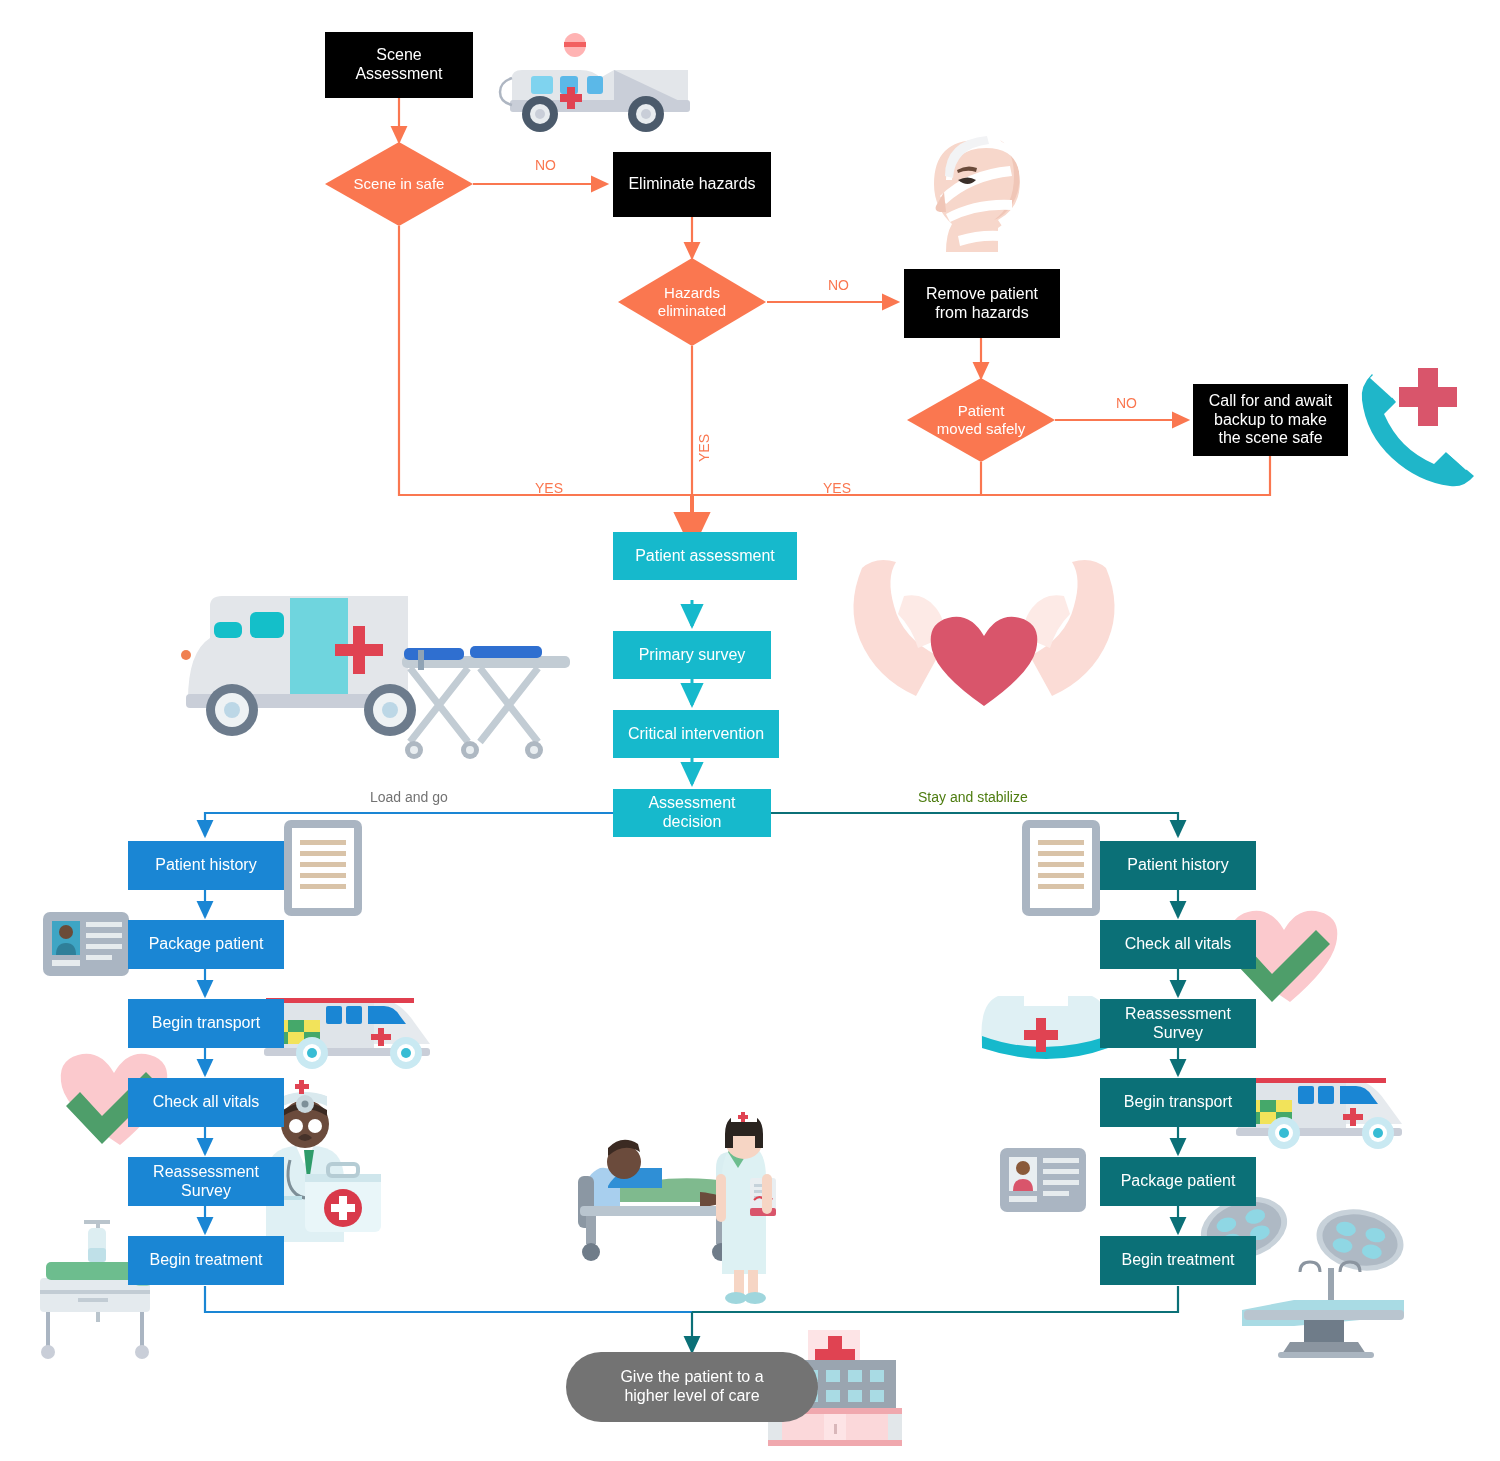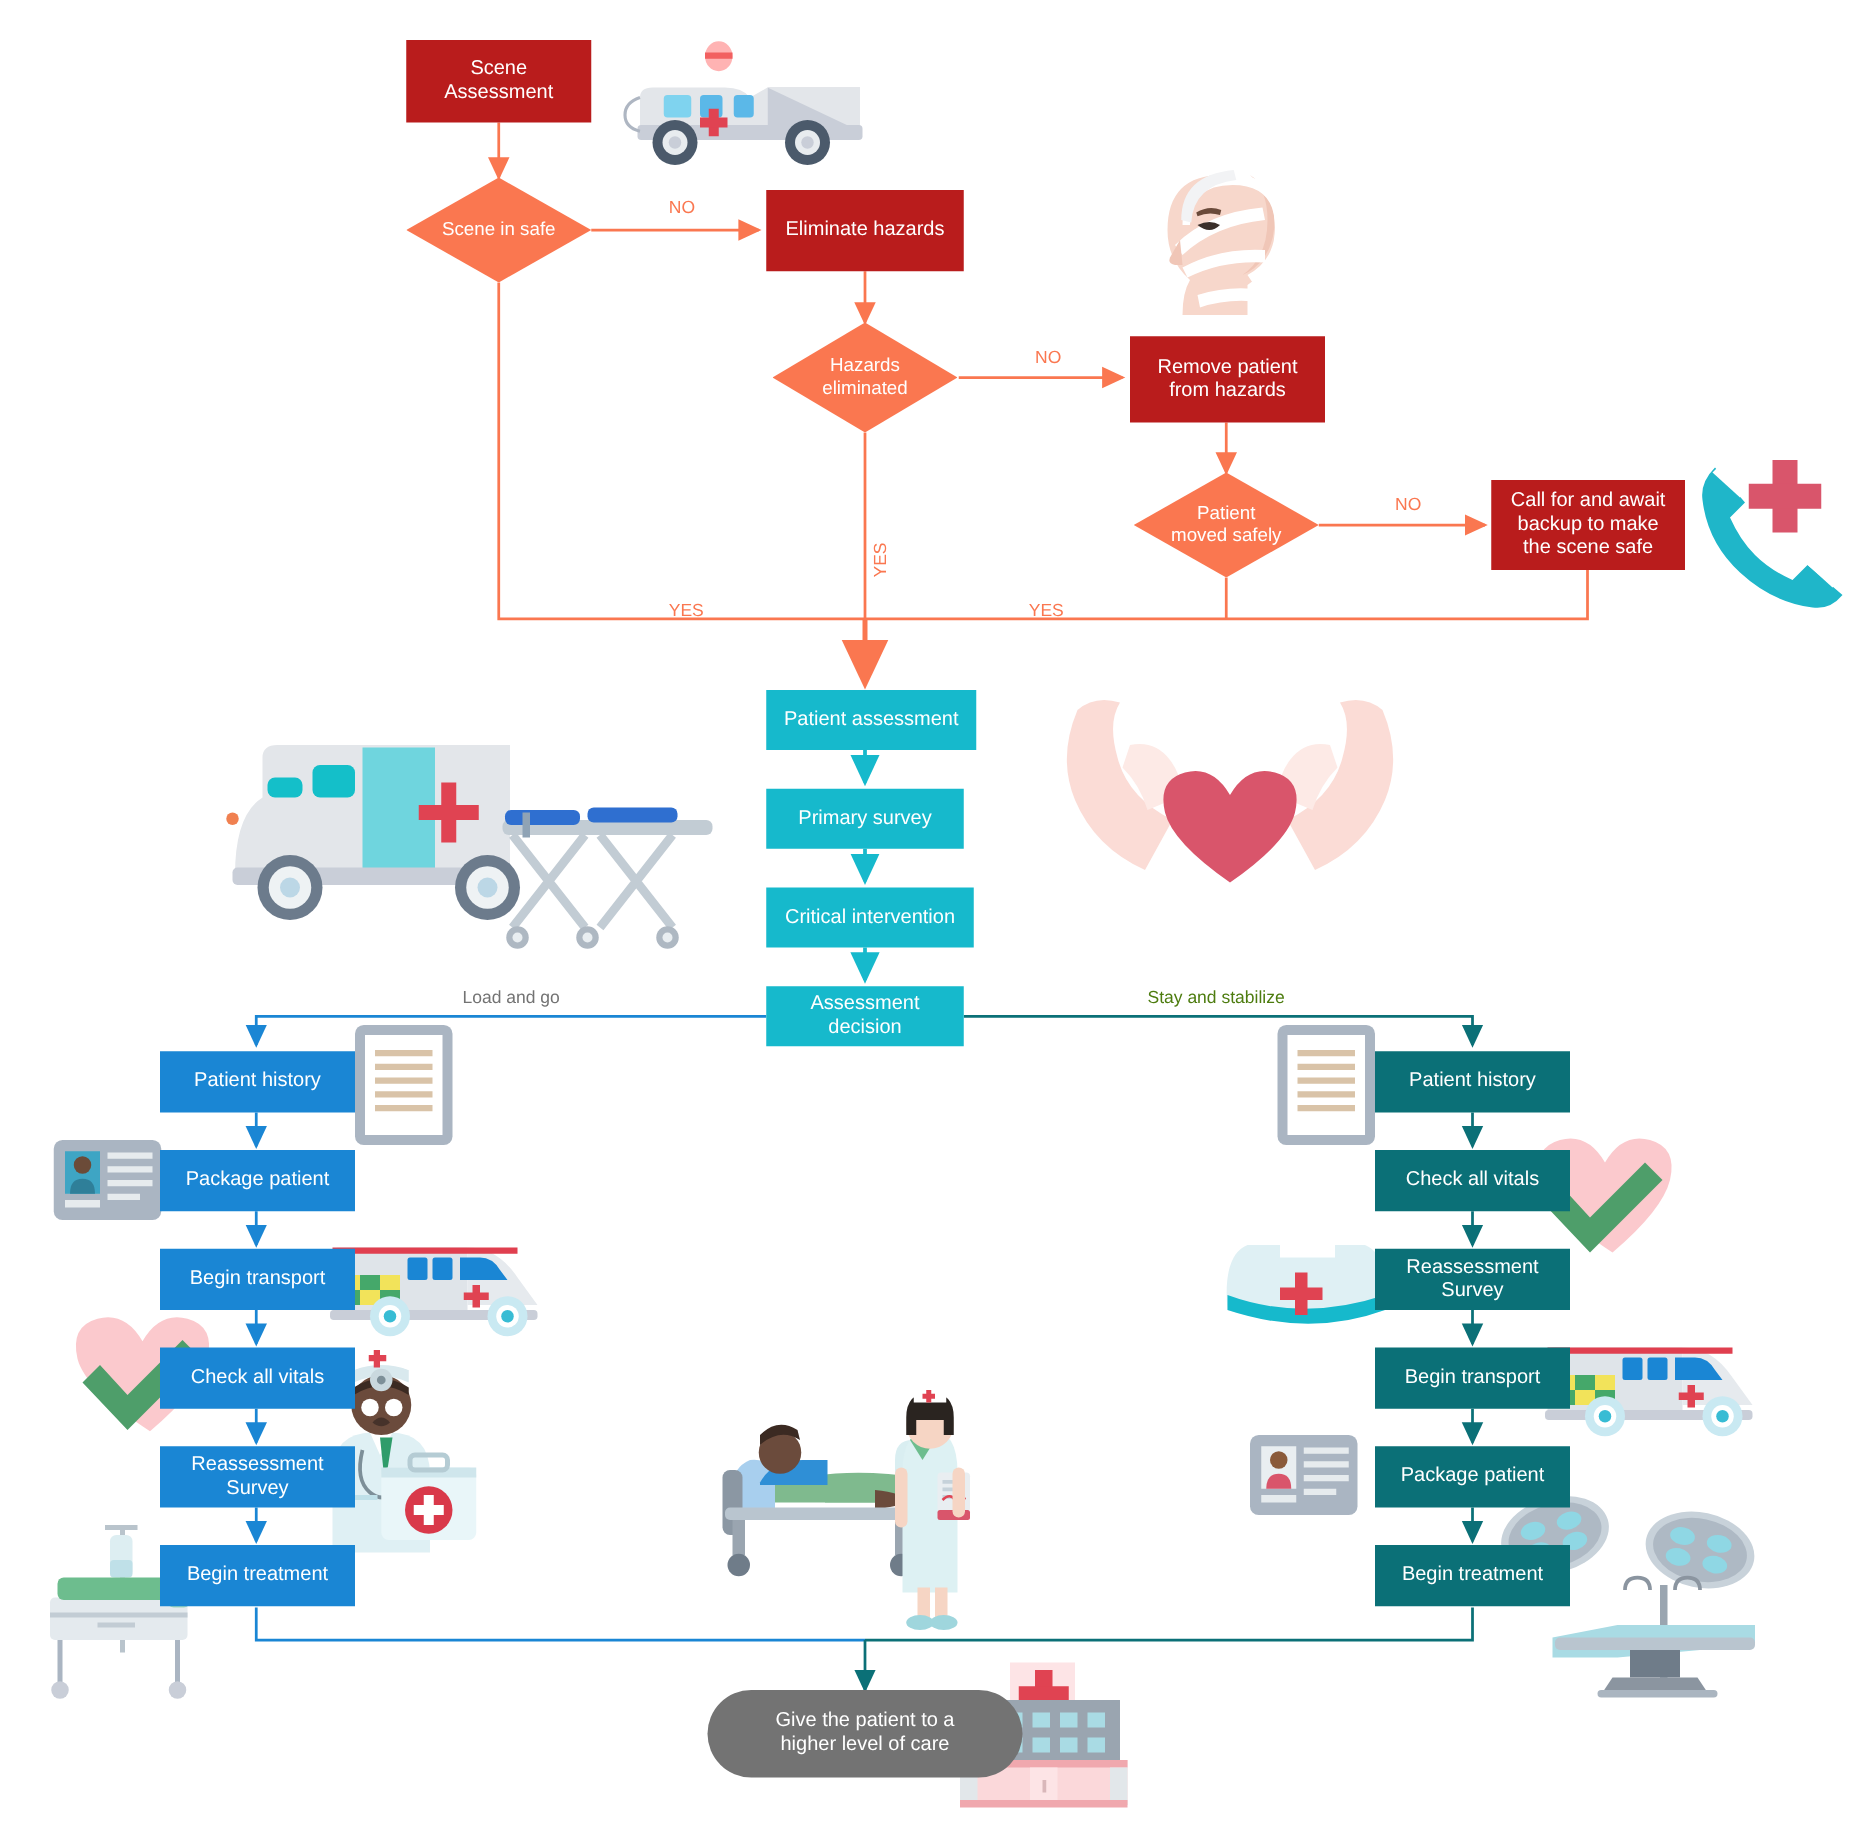--- a/index.html
+++ b/index.html
@@ -7,21 +7,21 @@
        font-family:"Liberation Sans","DejaVu Sans",sans-serif;}
   #stage{position:absolute;left:0;top:0;width:1500px;height:1461px;}
   svg.layer{position:absolute;left:0;top:0;width:1500px;height:1461px;overflow:visible;}
   #edges{z-index:1}
   #art{z-index:2}
   #nodes{z-index:3}
 
   .node{position:absolute;display:flex;align-items:center;justify-content:center;
         text-align:center;color:#ffffff;line-height:1.18;box-sizing:border-box;
         padding:2px 6px;}
-  .n-pink{background:#b91c1c;font-size:16px;}
+  .n-pink{background:#000000;font-size:16px;}
   .n-teal{background:#16b9cc;font-size:16px;}
   .n-blue{background:#1a86d4;font-size:16px;}
   .n-dteal{background:#0b7077;font-size:16px;}
   .n-red{background:#737373;border-radius:60px;font-size:16px;}
 
   .diamond{position:absolute;}
   .diamond .dshape{position:absolute;inset:0;background:#fa7750;
         clip-path:polygon(50% 0,100% 50%,50% 100%,0 50%);}
   .diamond .dlabel{position:absolute;inset:0;display:flex;align-items:center;
         justify-content:center;color:#fff;font-size:15px;text-align:center;line-height:1.18;}
@@ -523,21 +523,21 @@
     </div>
 
     <div class="node n-pink" style="left:1193px;top:384px;width:155px;height:72px;">
       <span>
         <span>Call for and await</span><br>
         <span>backup to make</span><br>
         <span>the scene safe</span>
       </span>
     </div>
 
-    <div class="node n-teal" style="left:613px;top:552px;width:168px;height:48px;">
+    <div class="node n-teal" style="left:613px;top:532px;width:184px;height:48px;">
       <span>Patient assessment</span>
     </div>
     <div class="node n-teal" style="left:613px;top:631px;width:158px;height:48px;">
       <span>Primary survey</span>
     </div>
     <div class="node n-teal" style="left:613px;top:710px;width:166px;height:48px;">
       <span>Critical intervention</span>
     </div>
     <div class="node n-teal" style="left:613px;top:789px;width:158px;height:48px;">
       <span>Assessment decision</span>

